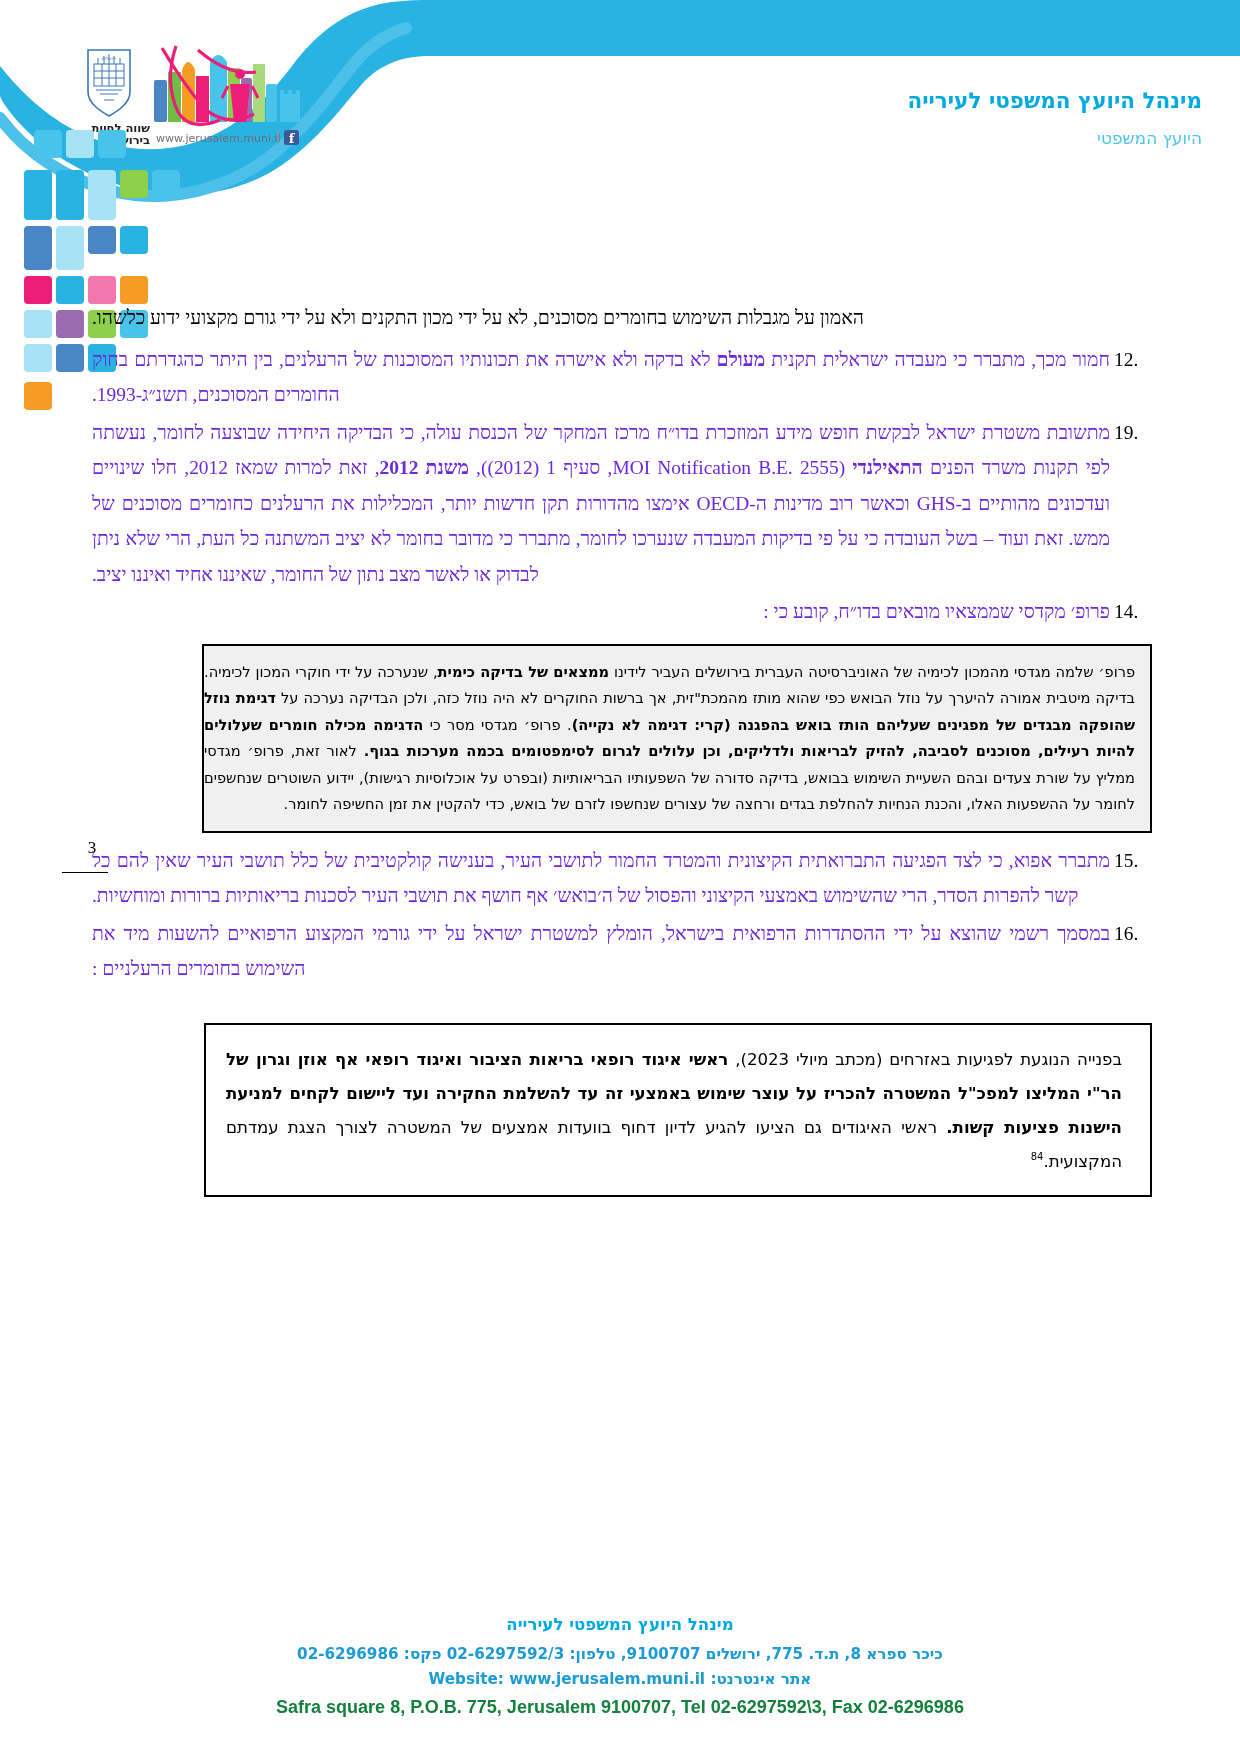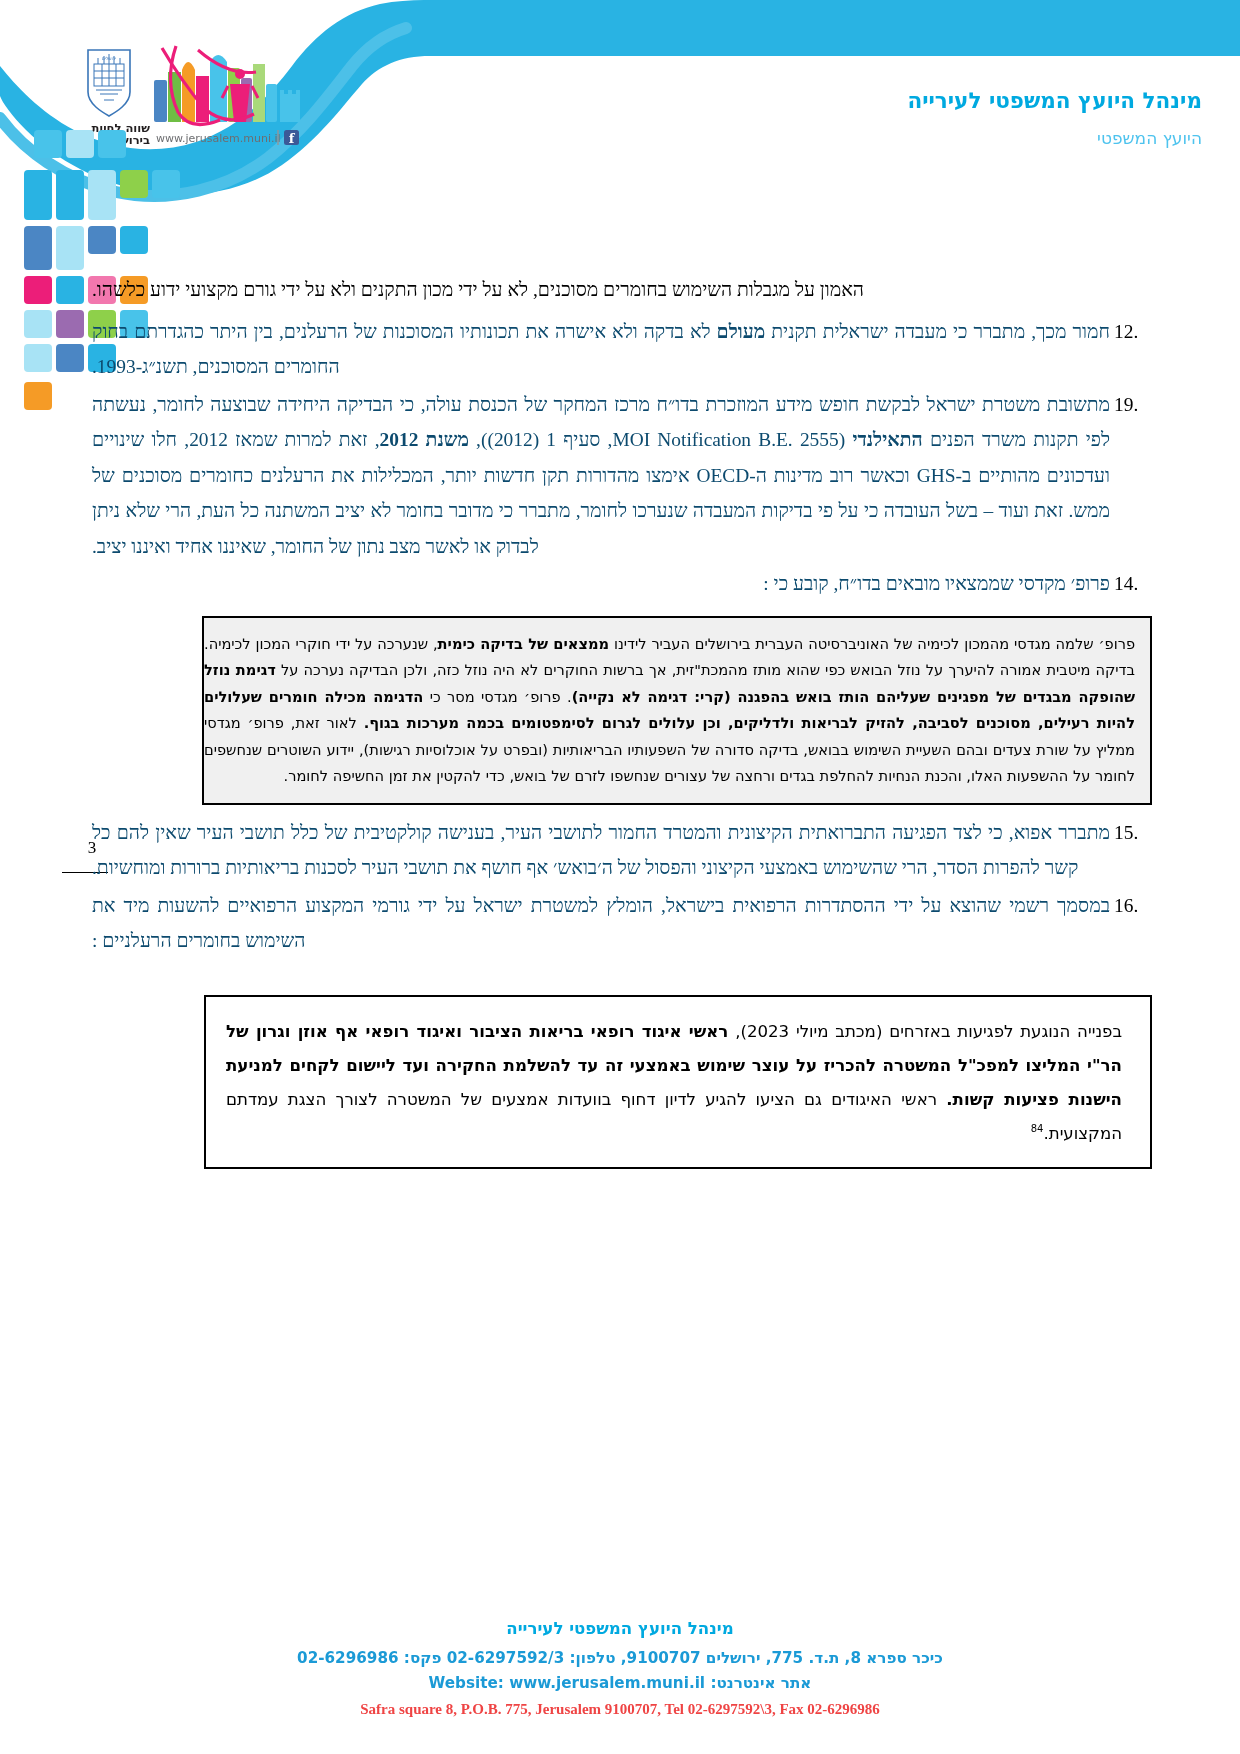--- a/index.html
+++ b/index.html
@@ -77,21 +77,21 @@
   }
   .page-number-rule {
     margin-top: 14px;
     border-bottom: 1.2px solid #000;
     width: 46px;
   }
 
   
   .content {
     position: absolute;
-    top: 272px;
+    top: 300px;
     right: 88px;
     width: 1060px;
     direction: rtl;
     text-align: right;
     margin-left: 36px;
   }
 
   .para-cont {
     font-family: "Liberation Serif", "DejaVu Serif", serif;
     font-size: 19.4px;
@@ -118,21 +118,21 @@
     flex: 0 0 42px;
     text-align: left;
     direction: ltr;
     padding-left: 4px;
   }
   .li-body {
     flex: 1 1 auto;
     font-family: "Liberation Serif", "DejaVu Serif", serif;
     font-size: 19.4px;
     line-height: 35.5px;
-    color: #0c4a6e;
+    color: #6d28d9;
     text-align: justify;
     text-align-last: left;
   }
   .li-body.right-last  { text-align-last: right; }
   .li-body b { font-weight: bold; }
   .ltr-inline { direction: ltr; unicode-bidi: embed; }
 
   
   .quote-box-grey {
     margin: 14px 0 10px 110px;
@@ -195,24 +195,24 @@
   }
   .footer-line-web {
     font-family: "DejaVu Sans", sans-serif;
     font-size: 15.2px;
     font-weight: bold;
     color: #1b9ad6;
     margin-bottom: 9px;
     direction: rtl;
   }
   .footer-line-en {
-    font-family: Liberation Serif, serif;
-    font-size: 15px;
-    font-weight: bold;
-    color: #ef4444;
+    font-family: Liberation Sans, sans-serif;
+    font-size: 18px;
+    font-weight: bold;
+    color: #15803d;
     direction: ltr;
   }
   .ltr-seg { direction: ltr; unicode-bidi: embed; display: inline-block; }
 </style>
 </head>
 <body>
 
 <div class="header">
 
   <svg class="header-swoosh" width="1240" height="300" viewBox="0 0 1240 300">

